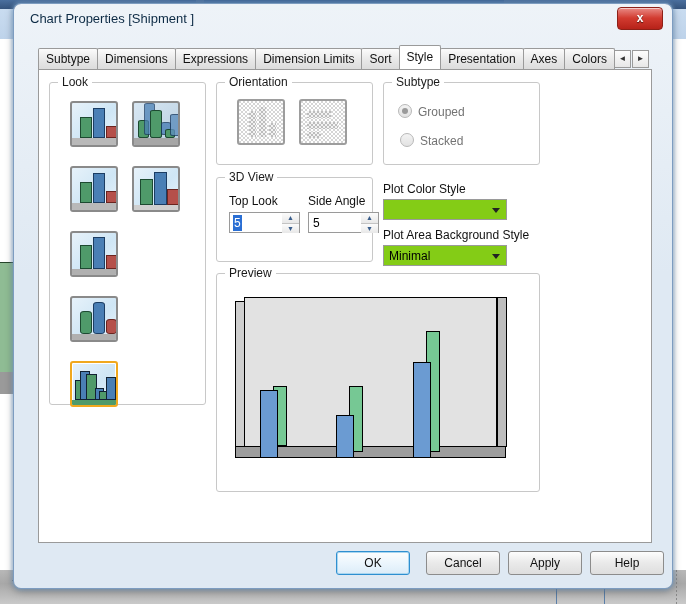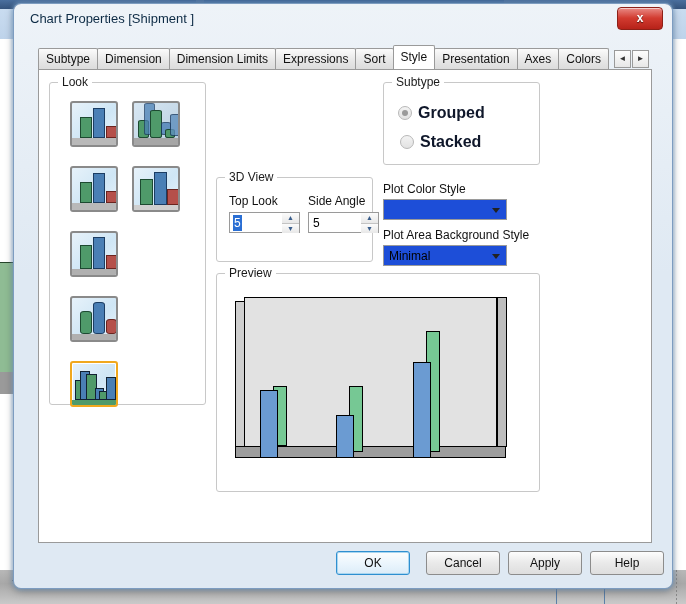--- a/index.html
+++ b/index.html
@@ -93,42 +93,42 @@
   .othumb{
     position:absolute;width:48px;height:46px;box-sizing:border-box;
     border:2px solid #9d9d9d;border-radius:3px;overflow:hidden;cursor:default;
     background:
       repeating-conic-gradient(#ffffff 0% 25%, #d5d5d5 0% 50%) 0 0/4px 4px;
   }
   .othumb .ob{position:absolute;background:
       repeating-conic-gradient(#bdbdbd 0% 25%, #f2f2f2 0% 50%) 0 0/4px 4px;}
 
   
-  .radio{position:absolute;font-size:16px;color:#0f172a;font-weight:bold;}
+  .radio{position:absolute;font-size:12px;color:#737373;}
   .radio i{
     display:inline-block;width:12px;height:12px;border-radius:50%;
     border:1px solid #b8b8b8;background:linear-gradient(#f3f3f3,#e2e2e2);
     vertical-align:-2px;margin-right:6px;position:relative;
   }
   .radio.on i:after{content:"";position:absolute;left:3px;top:3px;width:6px;height:6px;
     border-radius:50%;background:#9a9a9a;}
 
   
   .fieldlbl{position:absolute;font-size:12px;color:#111;}
   .spin{position:absolute;width:54px;height:21px;border:1px solid #9a9a9a;background:#fff;box-sizing:border-box;}
   .spin .val{position:absolute;left:3px;top:2px;font-size:12px;line-height:16px;padding:0 1px;}
   .spin .val.selected{background:#2a6fd4;color:#fff;}
   .spinbtns{position:absolute;width:18px;height:21px;border:1px solid #9a9a9a;
     border-left:none;box-sizing:border-box;background:#f0f0f0;}
   .spinbtns b{display:block;height:9.5px;line-height:9px;text-align:center;font-size:7px;
     color:#3a5e8c;background:linear-gradient(#fcfcfc,#e8e8e8);cursor:pointer;}
   .spinbtns b:first-child{border-bottom:1px solid #c3c3c3;}
 
   
-  .combo{position:absolute;height:21px;border:1px solid #9a9a9a;background:#1d4ed8;box-sizing:border-box;cursor:pointer;}
+  .combo{position:absolute;height:21px;border:1px solid #9a9a9a;background:#84cc16;box-sizing:border-box;cursor:pointer;}
   .combo .ctext{position:absolute;left:5px;top:2px;font-size:12px;line-height:16px;}
   .combo .arrow{position:absolute;right:6px;top:8px;width:0;height:0;
     border-left:4px solid transparent;border-right:4px solid transparent;border-top:5px solid #222;}
 
   
   #preview{position:absolute;}
   .pv-back{position:absolute;background:#e2e2e2;border:1px solid #000;box-sizing:border-box;}
   .pv-floor{position:absolute;background:#9d9d9d;border:1px solid #000;box-sizing:border-box;}
   .pv-left{position:absolute;background:#cfcfcf;border:1px solid #000;box-sizing:border-box;}
   .pvbar{position:absolute;box-sizing:border-box;border:1.5px solid #000;}
@@ -172,23 +172,23 @@
 
 <div id="dlg">
 
   <div id="titlebar">
     <div id="title">Chart Properties [Shipment ]</div>
     <div id="closebtn">x</div>
   </div>
 
   <div id="tabs">
     <div class="tab">Subtype</div>
-    <div class="tab">Dimension</div>
+    <div class="tab">Dimensions</div>
+    <div class="tab">Expressions</div>
     <div class="tab">Dimension Limits</div>
-    <div class="tab">Expressions</div>
     <div class="tab">Sort</div>
     <div class="tab active">Style</div>
     <div class="tab">Presentation</div>
     <div class="tab">Axes</div>
     <div class="tab">Colors</div>
     <div class="tab">Number</div>
     <div class="tab">Font</div>
     <div class="tabnav">
       <span>◄</span>
       <span>►</span>
@@ -247,20 +247,33 @@
         <div class="floor" style="height:5px;background:#4f9a6a;"></div>
         <div class="bar" style="left:3px;bottom:5px;width:8px;height:18px;background:#4f9a6a;border:1px solid #123;"></div>
         <div class="bar" style="left:8px;bottom:5px;width:8px;height:27px;background:#4a7fb5;border:1px solid #123;"></div>
         <div class="bar" style="left:14px;bottom:5px;width:9px;height:24px;background:#4f9a6a;border:1px solid #123;"></div>
         <div class="bar" style="left:23px;bottom:5px;width:7px;height:10px;background:#4a7fb5;border:1px solid #123;"></div>
         <div class="bar" style="left:27px;bottom:5px;width:8px;height:7px;background:#4f9a6a;border:1px solid #123;"></div>
         <div class="bar" style="left:34px;bottom:5px;width:8px;height:21px;background:#4a7fb5;border:1px solid #123;"></div>
       </div>
     </div>
 
+    <div class="grp" style="left:177px;top:12px;width:157px;height:83px;">
+      <div class="lbl">Orientation</div>
+      <div class="othumb" style="left:20px;top:16px;">
+        <div class="ob" style="left:10px;top:10px;width:7px;height:26px;"></div>
+        <div class="ob" style="left:20px;top:6px;width:7px;height:30px;"></div>
+        <div class="ob" style="left:30px;top:22px;width:7px;height:14px;"></div>
+      </div>
+      <div class="othumb" style="left:82px;top:16px;">
+        <div class="ob" style="left:6px;top:10px;width:24px;height:7px;"></div>
+        <div class="ob" style="left:6px;top:21px;width:31px;height:7px;"></div>
+        <div class="ob" style="left:6px;top:31px;width:14px;height:6px;"></div>
+      </div>
+    </div>
 
     <div class="grp" style="left:344px;top:12px;width:157px;height:83px;">
       <div class="lbl">Subtype</div>
       <div class="radio on" style="left:14px;top:21px;">
         <i></i><span>Grouped</span>
       </div>
       <div class="radio" style="left:16px;top:50px;">
         <i></i><span>Stacked</span>
       </div>
     </div>

